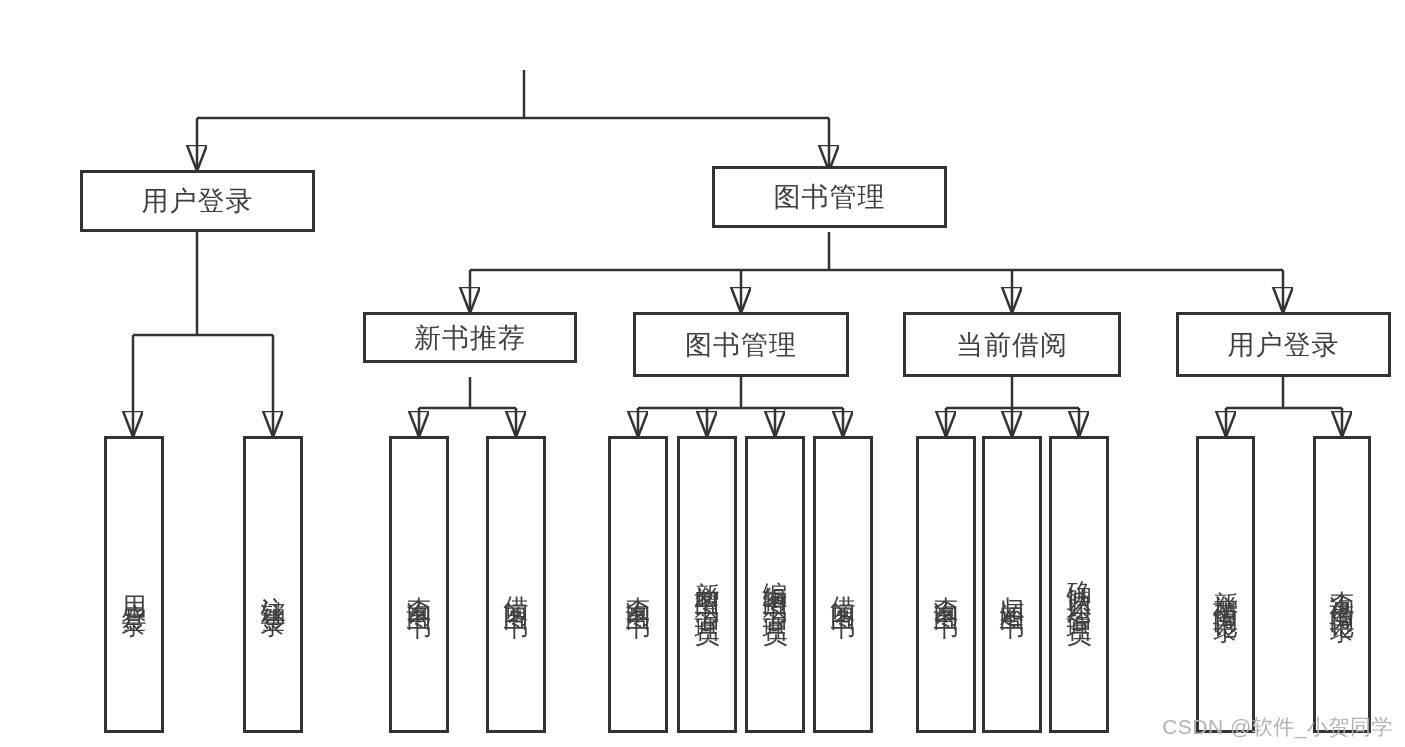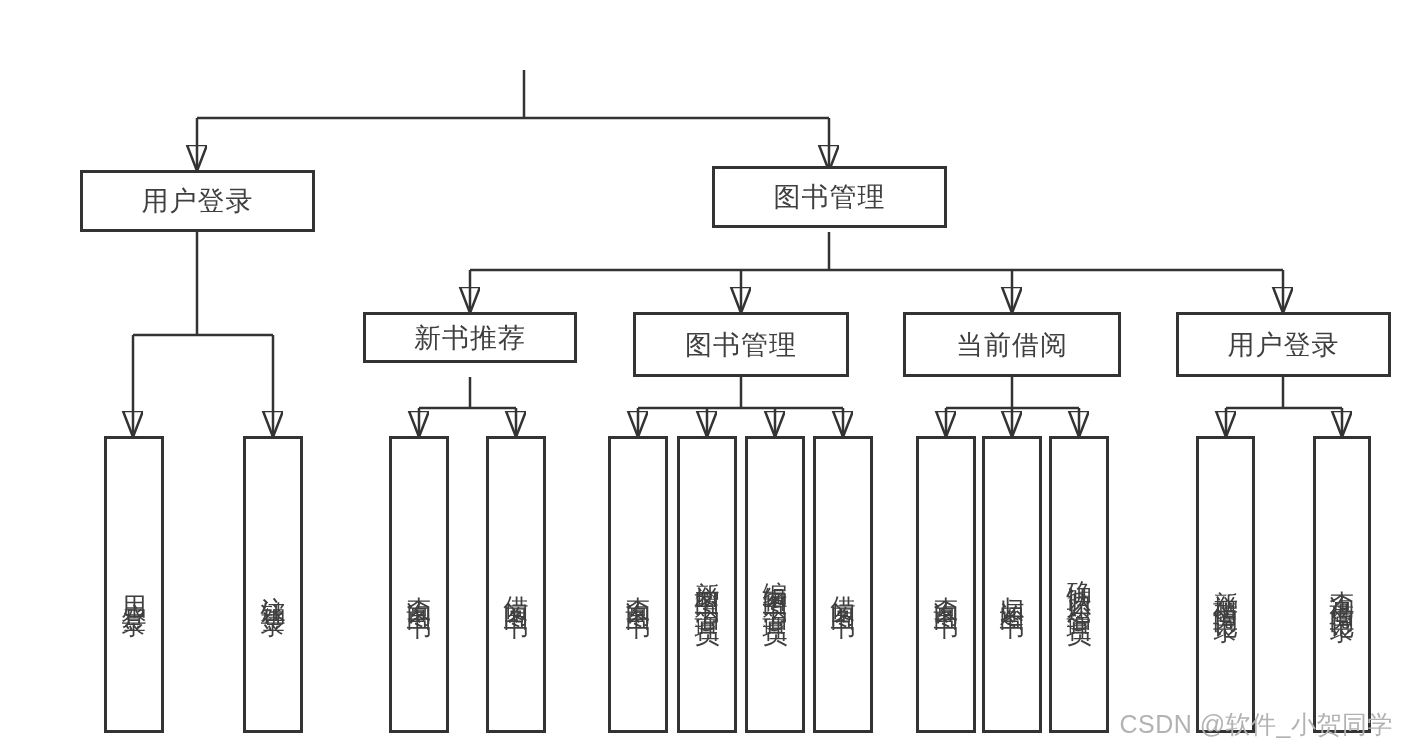--- a/index.html
+++ b/index.html
@@ -33,21 +33,21 @@
     font-size: 25px;
     letter-spacing: 6px;
     margin-bottom: -6px;
     line-height: 1;
     color: #3f3f3f;
   }
   .watermark {
     position: absolute;
     right: 12px;
     bottom: 6px;
-    font-size: 25px;
+    font-size: 21px;
     color: #b2b2b2;
     letter-spacing: 0.5px;
     z-index: 5;
     white-space: nowrap;
   }
 </style>
 </head>
 <body>
 
 <div class="canvas">

